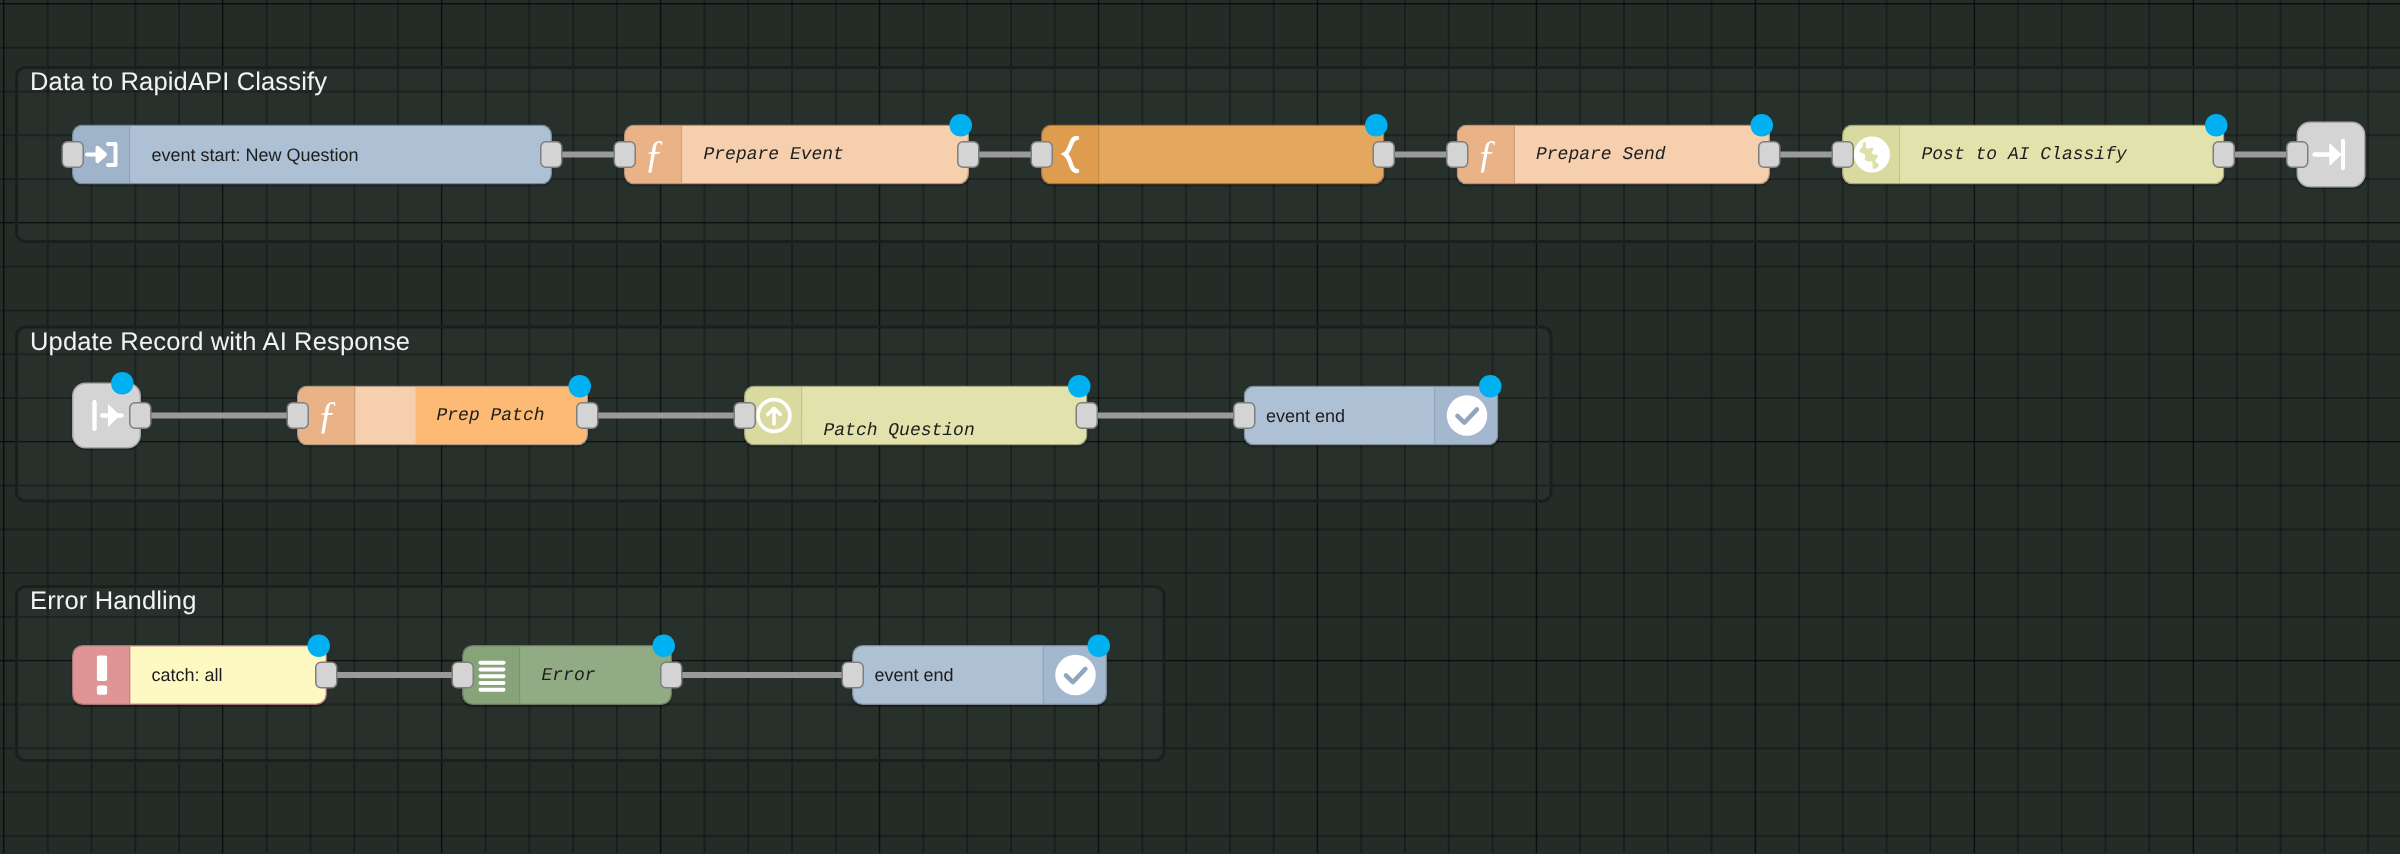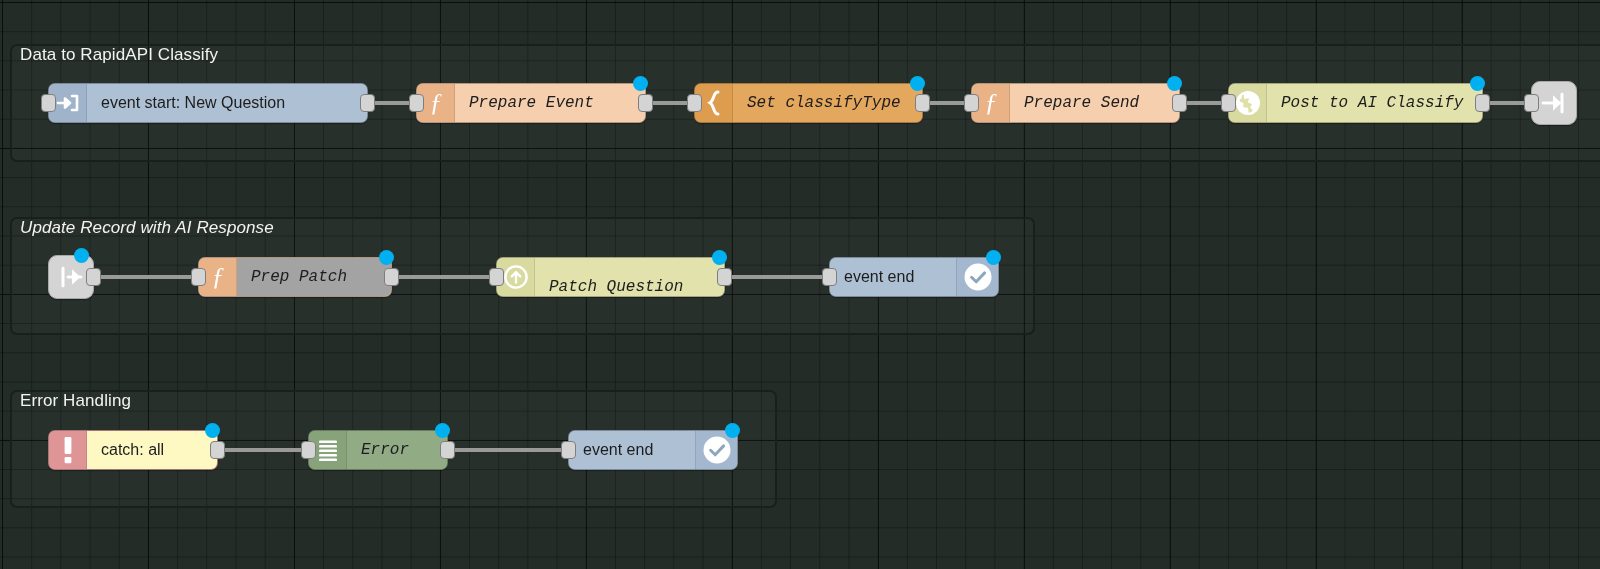--- a/index.html
+++ b/index.html
@@ -58,21 +58,21 @@
     border-radius: 7px;
     border: 1px solid rgba(0,0,0,0.28);
     box-shadow: 0 1px 1px rgba(0,0,0,0.35);
     overflow: visible;
   }
   .node .body {
     display: flex;
     align-items: center;
     flex: 1 1 auto;
     padding: 0 14px;
-    font-size: 16px;
+    font-size: 12px;
     color: #1d1d1d;
     white-space: nowrap;
     border-radius: 0 6px 6px 0;
   }
   .node .icon {
     flex: 0 0 auto;
     width: 38px;
     display: flex;
     align-items: center;
     justify-content: center;
@@ -134,21 +134,21 @@
   svg { display: block; }
 </style>
 </head>
 <body>
 
 <div id="canvas">
   <div id="groups-layer">
       <div class="group" style="left: 10px; top: 44px; width: 1600px; height: 118px;">
         <div class="group-label">Data to RapidAPI Classify</div>
       </div>
-      <div class="group" style="left: 10px; top: 217px; width: 1025px; height: 118px; font-style: italic;">
+      <div class="group" style="left: 10px; top: 217px; width: 1025px; height: 118px;">
         <div class="group-label">Update Record with AI Response</div>
       </div>
       <div class="group" style="left: 10px; top: 390px; width: 767px; height: 118px;">
         <div class="group-label">Error Handling</div>
       </div>
     </div>
   <div id="wires-layer">
       <div class="wire" style="left: 368px; top: 101px; width: 48px;"></div>
       <div class="wire" style="left: 646px; top: 101px; width: 48px;"></div>
       <div class="wire" style="left: 923px; top: 101px; width: 48px;"></div>
@@ -182,21 +182,20 @@
         <div class="port in"></div>
         <div class="port out"></div>
         <div class="badge-dot"></div>
       </div>
       <div class="node label-italic" style="left: 694px; top: 83px; width: 229px; background: rgb(228, 167, 94);">
         <div class="icon" style="background: rgb(221, 156, 78);">
           <svg width="22" height="28" viewBox="0 0 22 28" fill="none">
         <path d="M15 3 C10 3 11.5 11 7 13.7 C11.5 16.4 10 25 15 25" stroke="white" stroke-width="3" stroke-linecap="round"></path>
       </svg>
         </div>
-        <div class="body" style="background: rgb(228, 167, 94);">Set classifyType</div>
         <div class="port in"></div>
         <div class="port out"></div>
         <div class="badge-dot"></div>
       </div>
       <div class="node label-italic" style="left: 971px; top: 83px; width: 209px; background: rgb(245, 207, 174);">
         <div class="icon" style="background: rgb(233, 179, 135);">
           <svg width="26" height="28" viewBox="0 0 26 28">
         <text x="13" y="22" font-family="Liberation Serif, serif" font-size="26" font-style="italic" fill="white" text-anchor="middle">ƒ</text>
       </svg>
         </div>
@@ -222,21 +221,21 @@
         <div class="port in"></div>
         <div class="port out"></div>
         <div class="badge-dot"></div>
       </div>
       <div class="node label-italic" style="left: 198px; top: 257px; width: 194px; background: rgb(245, 207, 174);">
         <div class="icon" style="background: rgb(233, 179, 135);">
           <svg width="26" height="28" viewBox="0 0 26 28">
         <text x="13" y="22" font-family="Liberation Serif, serif" font-size="26" font-style="italic" fill="white" text-anchor="middle">ƒ</text>
       </svg>
         </div>
-        <div class="body" style="background: #a3a3a3;">Prep Patch</div>
+        <div class="body" style="background: #fdba74; margin-left: 40px;">Prep Patch</div>
         <div class="port in"></div>
         <div class="port out"></div>
         <div class="badge-dot"></div>
       </div>
       <div class="node label-italic" style="left: 496px; top: 257px; width: 229px; background: rgb(226, 227, 172);">
         <div class="icon" style="background: rgb(216, 218, 160);">
           <svg width="26" height="26" viewBox="0 0 26 26" fill="none">
         <circle cx="13" cy="13" r="10.6" stroke="white" stroke-width="2.4"></circle>
         <path d="M13 18.6 V8.4 M8.8 12.4 L13 8.2 L17.2 12.4" stroke="white" stroke-width="2.4" stroke-linecap="round" stroke-linejoin="round"></path>
       </svg>

